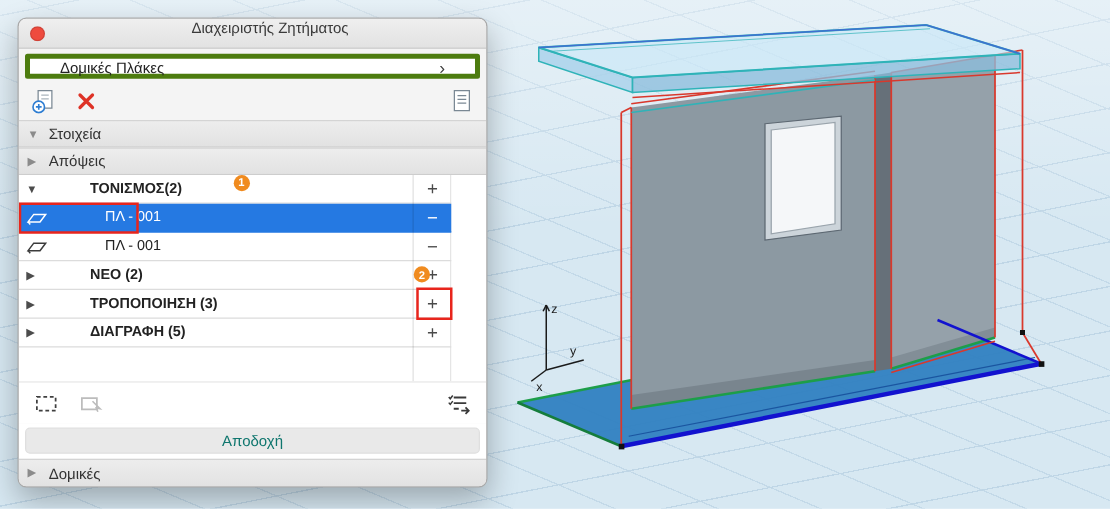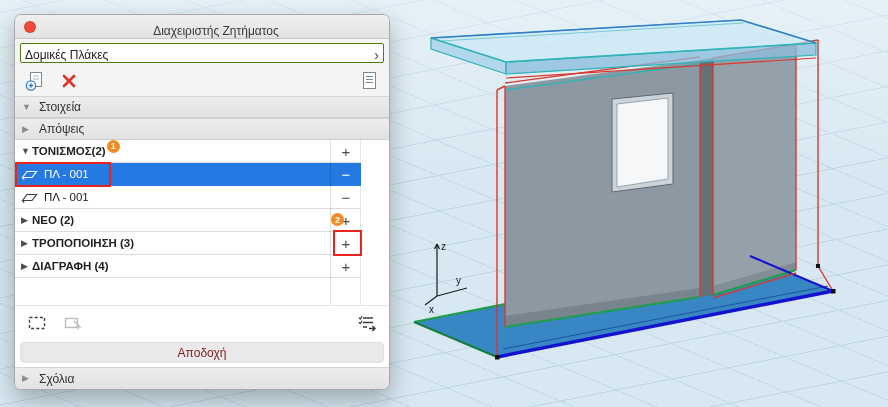--- a/index.html
+++ b/index.html
@@ -22,28 +22,28 @@
   .panel {
     position:absolute; left:14px; top:14px; width:376px; height:376px;
     background:#f4f4f4; border:1px solid #a9a9a9; border-radius:7px;
     box-shadow:0 10px 24px rgba(0,0,0,.28);
     display:flex; flex-direction:column; overflow:hidden;
     font-size:12px; color:#222;
   }
   .titlebar {
     height:24px; flex:0 0 24px; background:linear-gradient(#efefef,#e2e2e2);
     border-bottom:1px solid #c6c6c6; position:relative;
-    display:flex; align-items:flex-end; justify-content:center; color:#3a3a3a;padding-left:28px;
+    display:flex; align-items:flex-start; justify-content:center; color:#3a3a3a;padding-left:28px;
   }
   .close-dot { position:absolute; left:9px; top:50%; transform:translateY(-50%);
     width:12px; height:12px; border-radius:50%; background:#ee4b3e; border:1px solid rgba(0,0,0,.12); }
 
   .dropdown-wrap { flex:0 0 27px; padding:4px 5px 3px; }
-  .dropdown { height:20px; background:#fff; border:1px solid #4d7c0f; border-radius:2px;
-    display:flex; align-items:flex-end; padding:0 4px; }
+  .dropdown { height:20px; background:#fff; border:4px solid #4d7c0f; border-radius:2px;
+    display:flex; align-items:flex-start; padding:0 24px; }
   .chev { margin-left:auto; color:#3c3c3c; font-size:14px; line-height:1; }
   .chev::before { content:"›"; }
 
   .toolbar { flex:0 0 30px; display:flex; align-items:center; padding:0 8px; gap:10px; }
   .icon-btn { width:24px; height:24px; display:flex; align-items:center; justify-content:center; }
   .toolbar .spacer { flex:1; }
 
   .bar { flex:0 0 22px; height:22px; background:linear-gradient(#ededed,#e2e2e2);
     border-top:1px solid #d4d4d4; border-bottom:1px solid #cdcdcd;
     display:flex; align-items:center; padding:0 7px; gap:6px; color:#333; }
@@ -52,21 +52,21 @@
   .tri.closed::before { content:"▶"; }
   .tri.open::before  { content:"▼"; }
   .tri.dark { color:#4c4c4c; }
 
   .tree { flex:1 1 auto; background:#fff; position:relative; overflow:hidden; }
   .tree::before { content:""; position:absolute; top:0; right:0; bottom:0; width:28px;
     border-left:1px solid rgba(0,0,0,.10); }
   .tree::after { content:""; position:absolute; top:0; right:58px; bottom:0; width:0;
     border-left:1px solid rgba(0,0,0,.12); }
   .trow { height:23px; display:flex; align-items:center; border-bottom:1px solid #dcdcdc;
-    margin-right:28px; position:relative; padding-left:6px; }
+    margin-right:28px; position:relative; padding-left:6px;gap:40px; }
   .glabel { font-weight:bold; font-size:11.5px; }
   .ilabel { font-size:11.5px; }
   .slab-icon { width:18px; margin-right:5px; display:flex; align-items:center; color:#3c3c3c; }
   .trow .action { width:30px; align-self:stretch; margin-left:auto;
     display:flex; align-items:center; justify-content:center;
     color:#4a4a4a; font-size:15px; line-height:1; }
   .trow.selected { background:var(--selection,#2579e2); color:#fff; border-bottom-color:var(--selection,#2579e2); }
   .trow.selected .slab-icon { color:#fff; }
   .trow.selected .action { color:#fff; }
 
@@ -80,21 +80,21 @@
     border:2px solid var(--annotation,#e8251c); z-index:6; }
   .annot-plus { position:absolute; right:-1px; top:-2px; width:29px; height:26px;
     border:2px solid var(--annotation,#e8251c); z-index:6; }
 
   .bottom-toolbar { flex:0 0 34px; background:#fff; border-top:1px solid #e3e3e3;
     display:flex; align-items:center; padding:0 10px; gap:12px; }
   .bottom-toolbar .spacer { flex:1; }
 
   .accept-wrap { flex:0 0 28px; background:#fff; padding:3px 5px 4px; }
   .accept-btn { width:100%; height:21px; background:#e9e9e9; border:1px solid #dfdfdf;
-    border-radius:4px; color:#7f1d1d; font-size:12px; font-family:inherit;
+    border-radius:4px; color:#0f766e; font-size:12px; font-family:inherit;
     display:flex; align-items:center; justify-content:center; }
 </style>
 </head>
 <body>
 
 <div class="scene">
 
   <div class="viewport"></div>
 
   <svg class="model" viewBox="0 0 888 407">
@@ -270,21 +270,21 @@
 
       <div class="trow group">
         <span class="tri closed dark"></span>
         <span class="glabel">ΤΡΟΠΟΠΟΙΗΣΗ (3)</span>
         <span class="action">+</span>
         <span class="annot-plus"></span>
       </div>
 
       <div class="trow group">
         <span class="tri closed dark"></span>
-        <span class="glabel">ΔΙΑΓΡΑΦΗ (4)</span>
+        <span class="glabel">ΔΙΑΓΡΑΦΗ (5)</span>
         <span class="action">+</span>
       </div>
 
     </div>
 
     <div class="bottom-toolbar">
       <span class="icon-btn">
         <svg width="20" height="18" viewBox="0 0 20 18">
           <rect x="2.5" y="3.5" width="15" height="11" fill="none" stroke="#3f3f3f" stroke-width="1.4" stroke-dasharray="3 2.2"></rect>
         </svg>
@@ -307,17 +307,17 @@
         </svg>
       </span>
     </div>
 
     <div class="accept-wrap">
       <div class="accept-btn">Αποδοχή</div>
     </div>
 
     <div class="bar last">
       <span class="tri closed"></span>
-      <span>Σχόλια</span>
+      <span>Δομικές</span>
     </div>
 
   </div>
 </div>
 
 </body></html>

